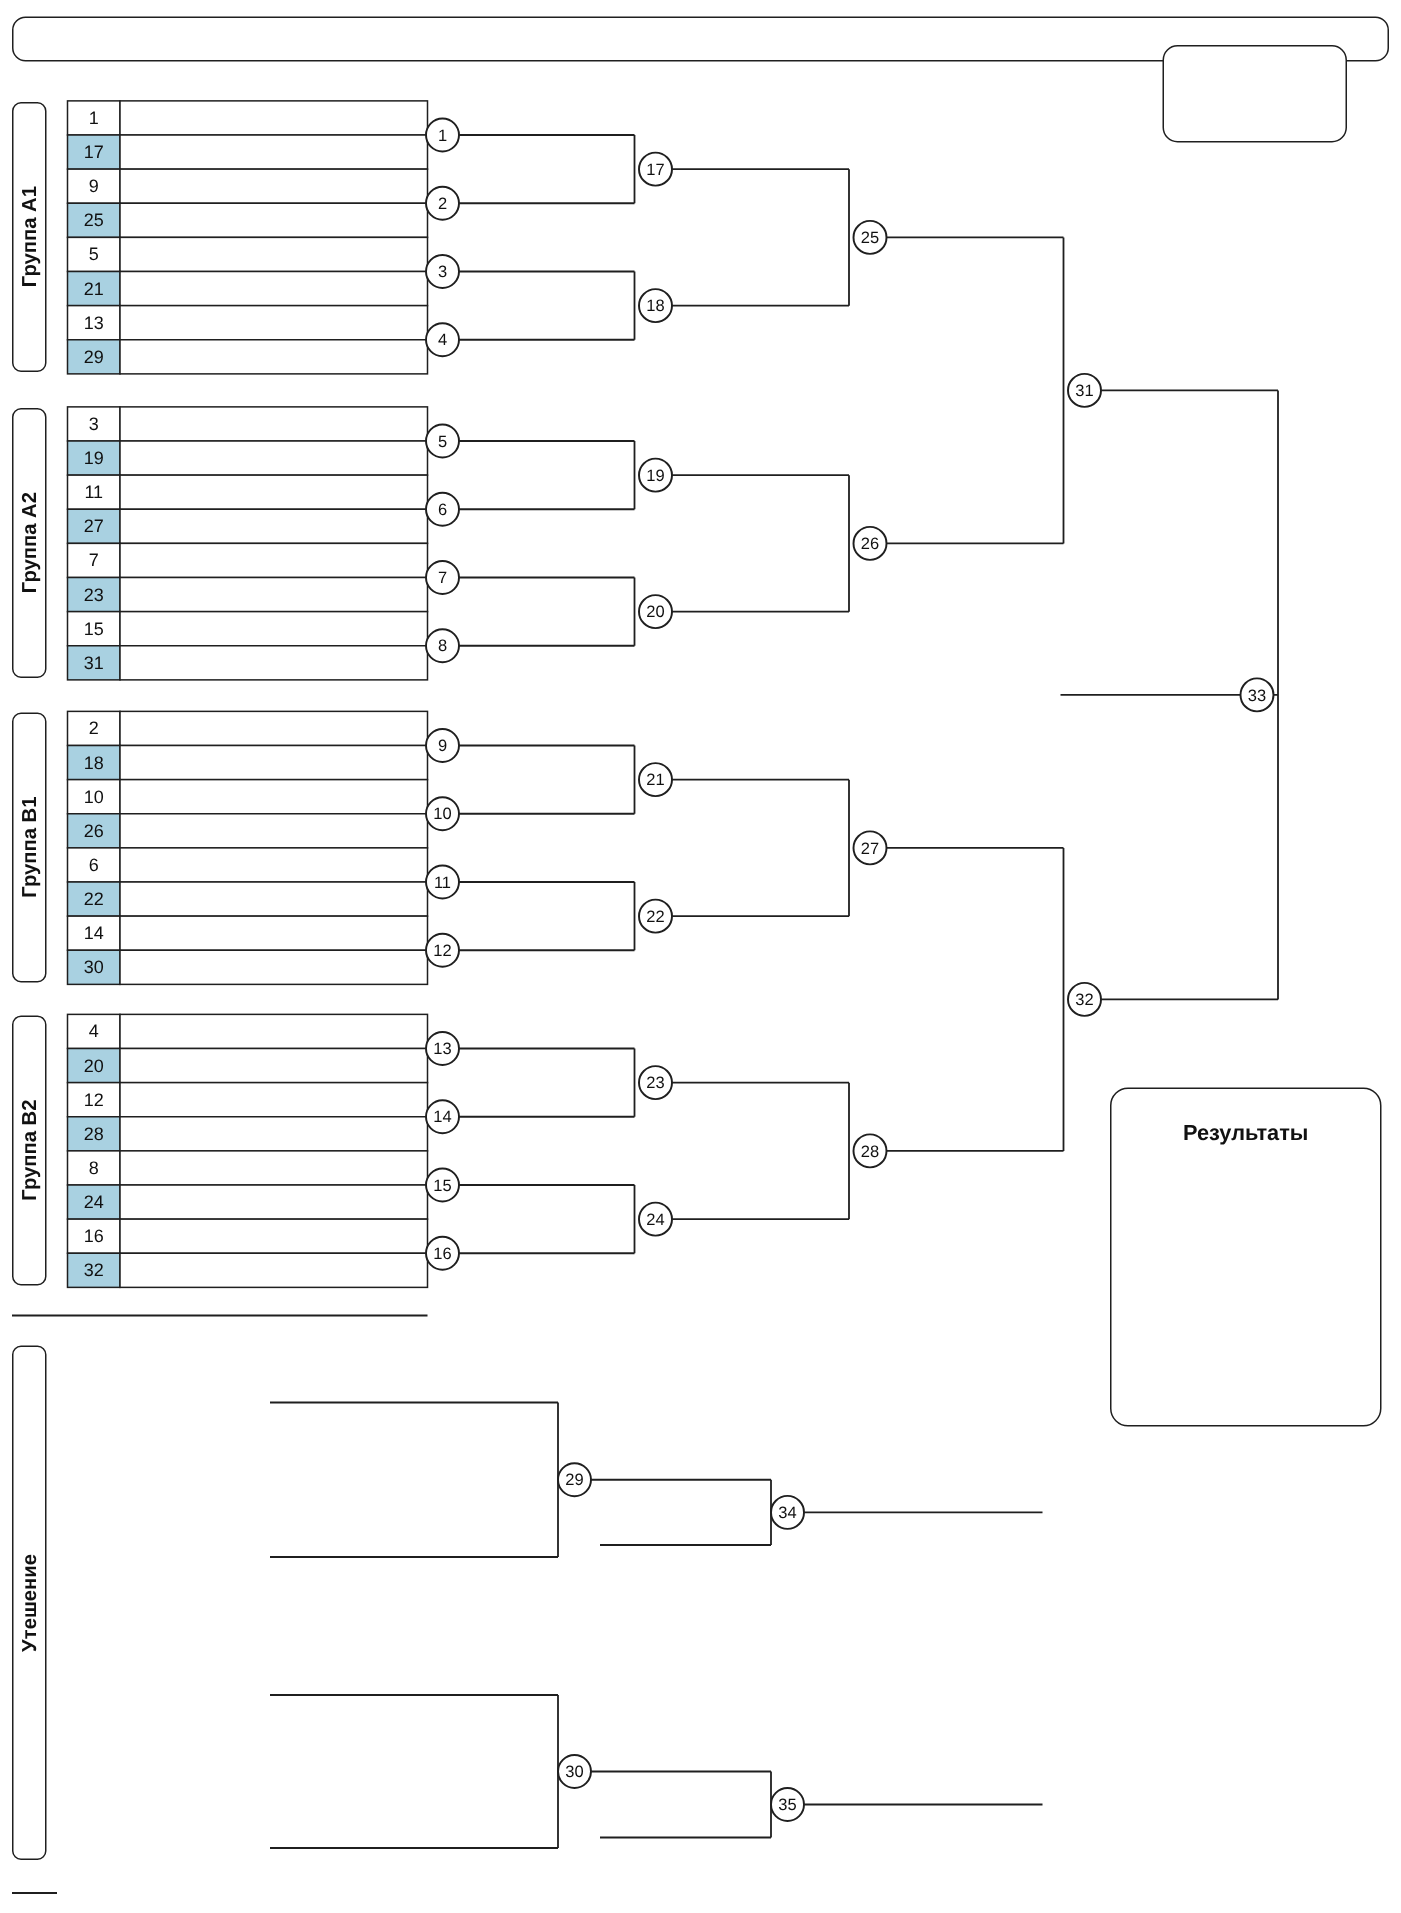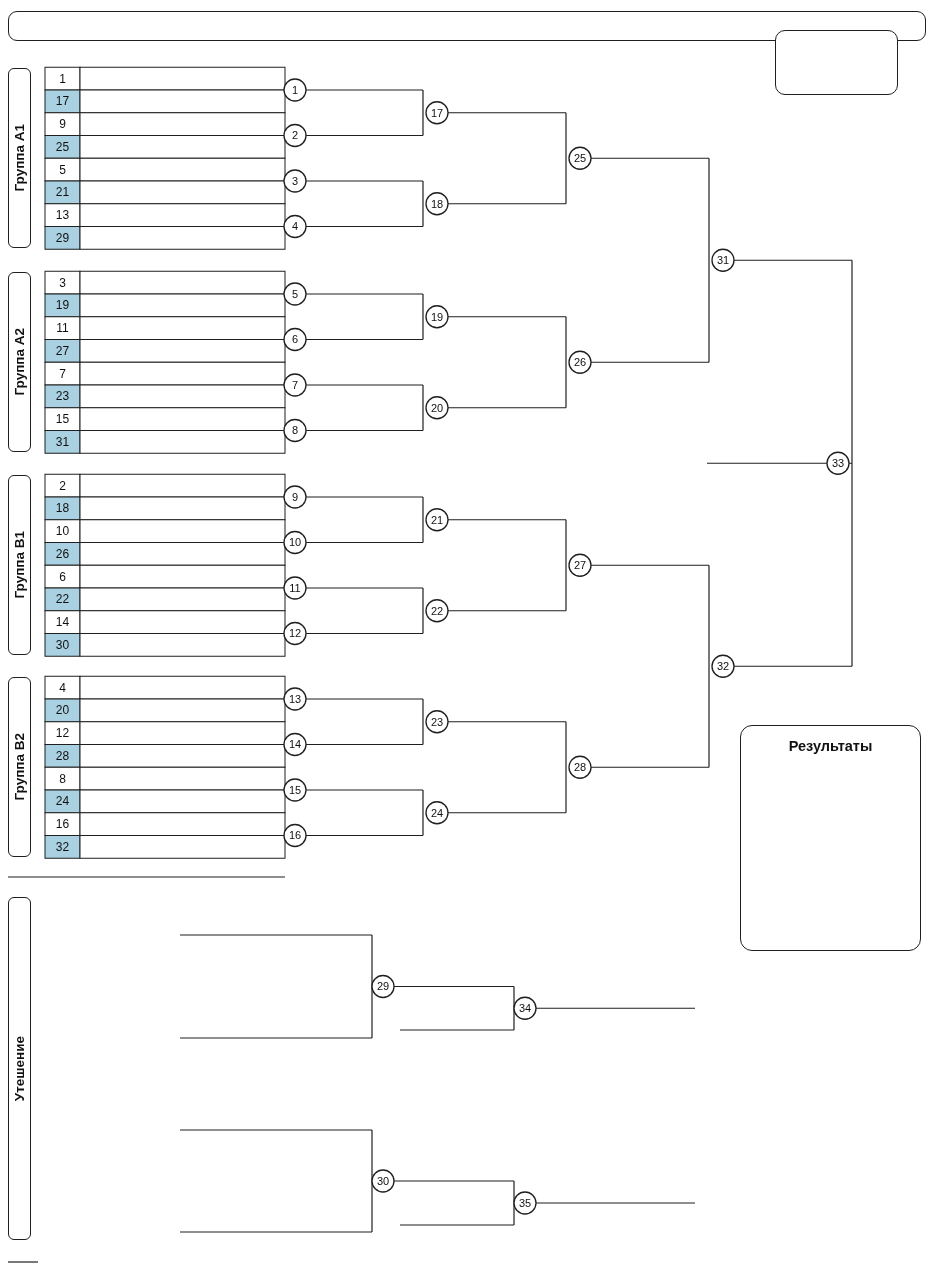--- a/index.html
+++ b/index.html
@@ -4,21 +4,21 @@
 <style>
   html,body{margin:0;padding:0;background:#ffffff;}
   *{box-sizing:border-box;}
   #stage{position:relative;width:934px;height:1275px;background:#fff;font-family:"Liberation Sans",sans-serif;overflow:hidden;}
   #bracket-svg{position:absolute;left:0;top:0;}
   #bracket-svg text{font-family:"Liberation Sans",sans-serif;}
   .rbox{position:absolute;background:#fff;border:1.6px solid #1f1f1f;}
   .header-bar{left:8px;top:11px;width:918px;height:30px;border-radius:9px;}
   .corner-box{left:775px;top:30px;width:123px;height:65px;border-radius:10px;}
   .results-box{left:740px;top:725px;width:181px;height:226px;border-radius:12px;text-align:center;}
-  .results-title{margin-top:12px;font-weight:bold;font-size:14.5px;color:#111;}
+  .results-title{margin-top:22px;font-weight:bold;font-size:14.5px;color:#111;}
   .vlabel{position:absolute;left:8px;width:23px;background:#fff;border:1.4px solid #1f1f1f;border-radius:6px;display:flex;align-items:center;justify-content:center;}
   .vlabel span{writing-mode:vertical-rl;transform:rotate(180deg);font-weight:bold;font-size:13.5px;color:#111;white-space:nowrap;}
 </style>
 </head>
 <body>
 
 <div id="stage">
 
   <div class="rbox header-bar"></div>
   <div class="rbox corner-box"></div>

